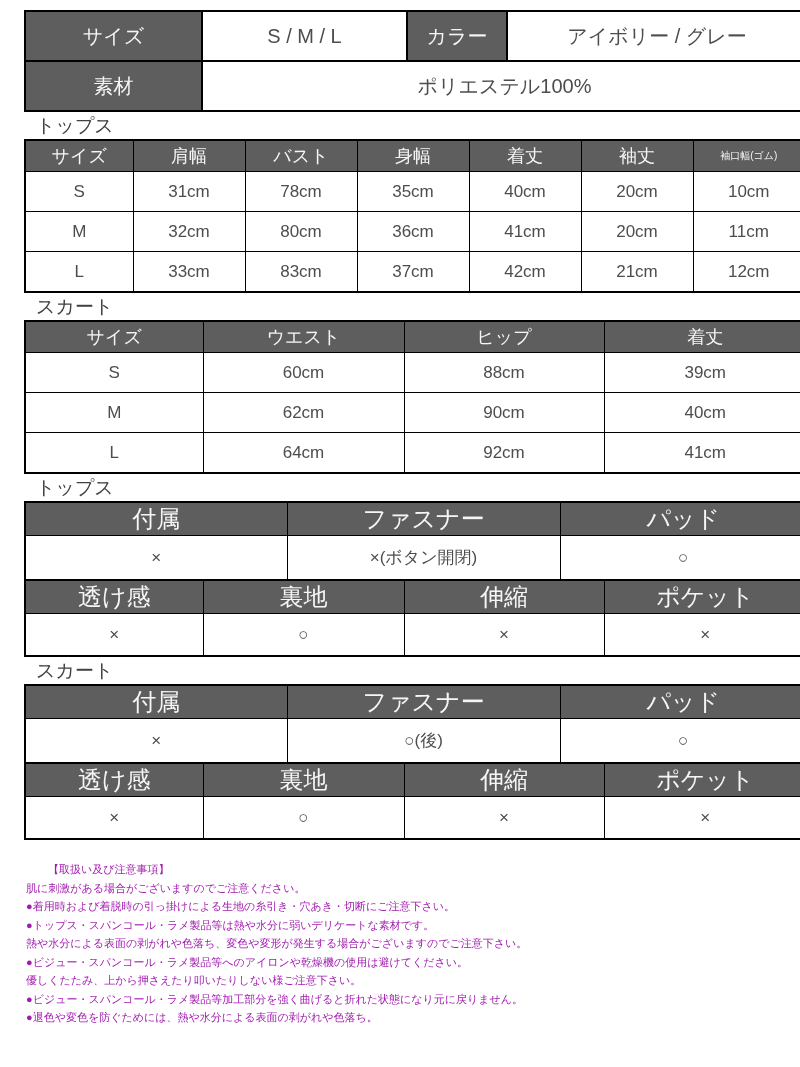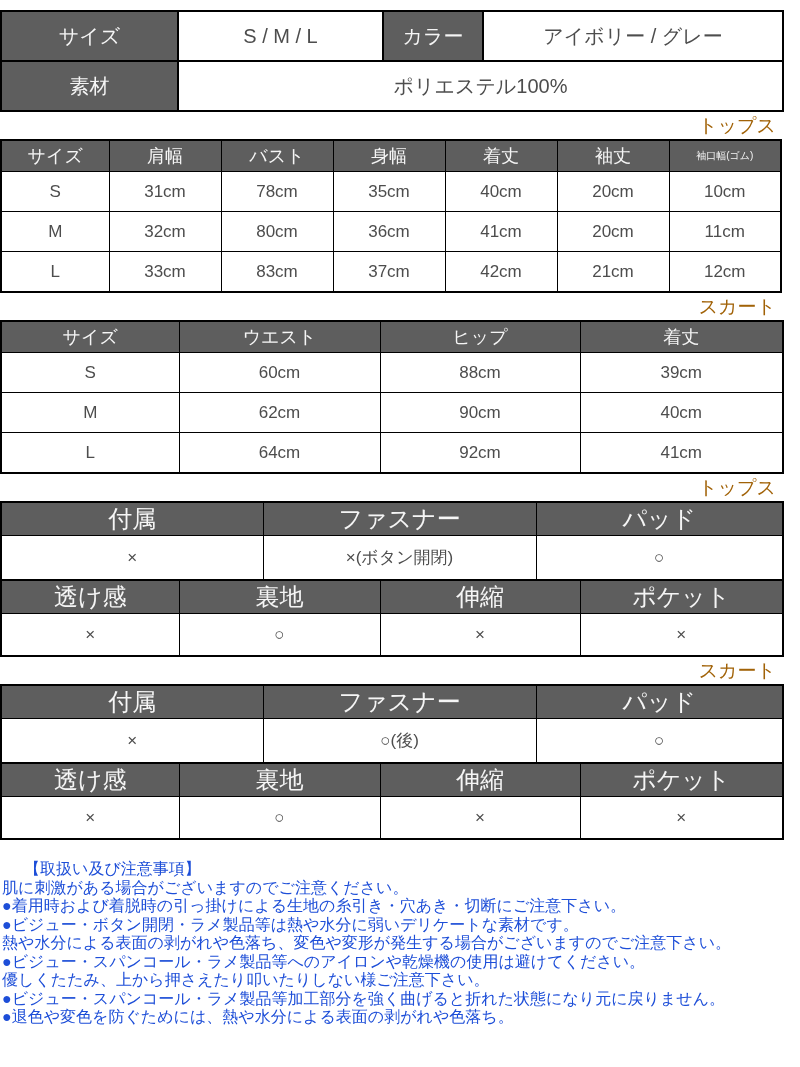--- a/index.html
+++ b/index.html
@@ -2,21 +2,21 @@
 <html><head>
 <meta charset="utf-8">
 <style>
   html, body {
     margin: 0; padding: 0;
     width: 800px; height: 1067px;
     background: #ffffff;
     font-family: "Liberation Sans", "DejaVu Sans", sans-serif;
     color: #4d4d4d;
   }
-  .wrap { padding: 10px 8px 0 0; width: 784px; box-sizing: border-box; }
+  .wrap { padding: 10px 8px 0 24px; width: 784px; box-sizing: border-box; }
 
   table {
     border-collapse: collapse;
     table-layout: fixed;
     width: 782px;
     border: 2px solid #000;
   }
   th, td {
     border: 1px solid #000;
     text-align: center;
@@ -41,30 +41,29 @@
 
   
   .d3 th, .d4 th { height: 31px; font-size: 24px; }
   .d3 td { height: 43px; font-size: 17px; }
   .d4 td { height: 41px; font-size: 17px; }
   .d4 { margin-top: -2px; }
 
   .sec-label {
     font-size: 19px;
     line-height: 25px;
-    color: #a16207;
+    color: #404040;
     margin: 1px 0 1px 12px;
-    text-align: right;
   }
 
   .notes {
     margin: 20px 0 0 2px;
-    font-size: 16px;
+    font-size: 11px;
     line-height: 18.5px;
-    color: #1d4ed8;
+    color: #a21caf;
   }
   .notes-title { padding-left: 22px; }
 </style>
 </head>
 <body>
 
 <div class="wrap">
 
   <table class="t1">
     <colgroup>
@@ -257,21 +256,21 @@
       <td>×</td>
       <td>×</td>
     </tr>
   </tbody>
     </table>
 
   <div class="notes">
     <div class="notes-title">【取扱い及び注意事項】</div>
     <div class="note-line">肌に刺激がある場合がございますのでご注意ください。</div>
     <div class="note-line">●着用時および着脱時の引っ掛けによる生地の糸引き・穴あき・切断にご注意下さい。</div>
-    <div class="note-line">●ビジュー・ボタン開閉・ラメ製品等は熱や水分に弱いデリケートな素材です。</div>
+    <div class="note-line">●トップス・スパンコール・ラメ製品等は熱や水分に弱いデリケートな素材です。</div>
     <div class="note-line">熱や水分による表面の剥がれや色落ち、変色や変形が発生する場合がございますのでご注意下さい。</div>
     <div class="note-line">●ビジュー・スパンコール・ラメ製品等へのアイロンや乾燥機の使用は避けてください。</div>
     <div class="note-line">優しくたたみ、上から押さえたり叩いたりしない様ご注意下さい。</div>
     <div class="note-line">●ビジュー・スパンコール・ラメ製品等加工部分を強く曲げると折れた状態になり元に戻りません。</div>
     <div class="note-line">●退色や変色を防ぐためには、熱や水分による表面の剥がれや色落ち。</div>
   </div>
 
 </div>
 
 </body></html>

